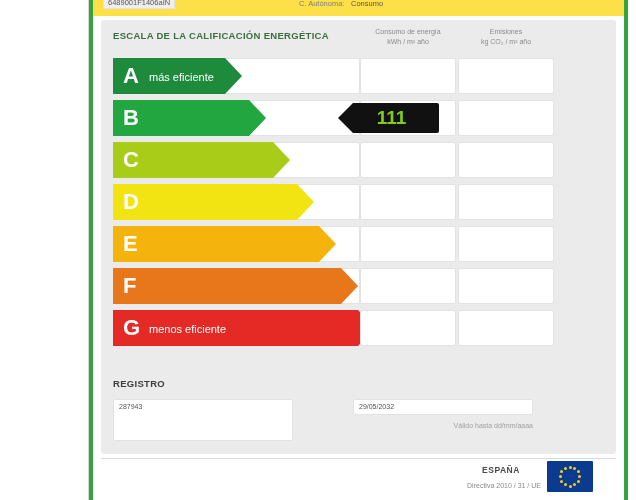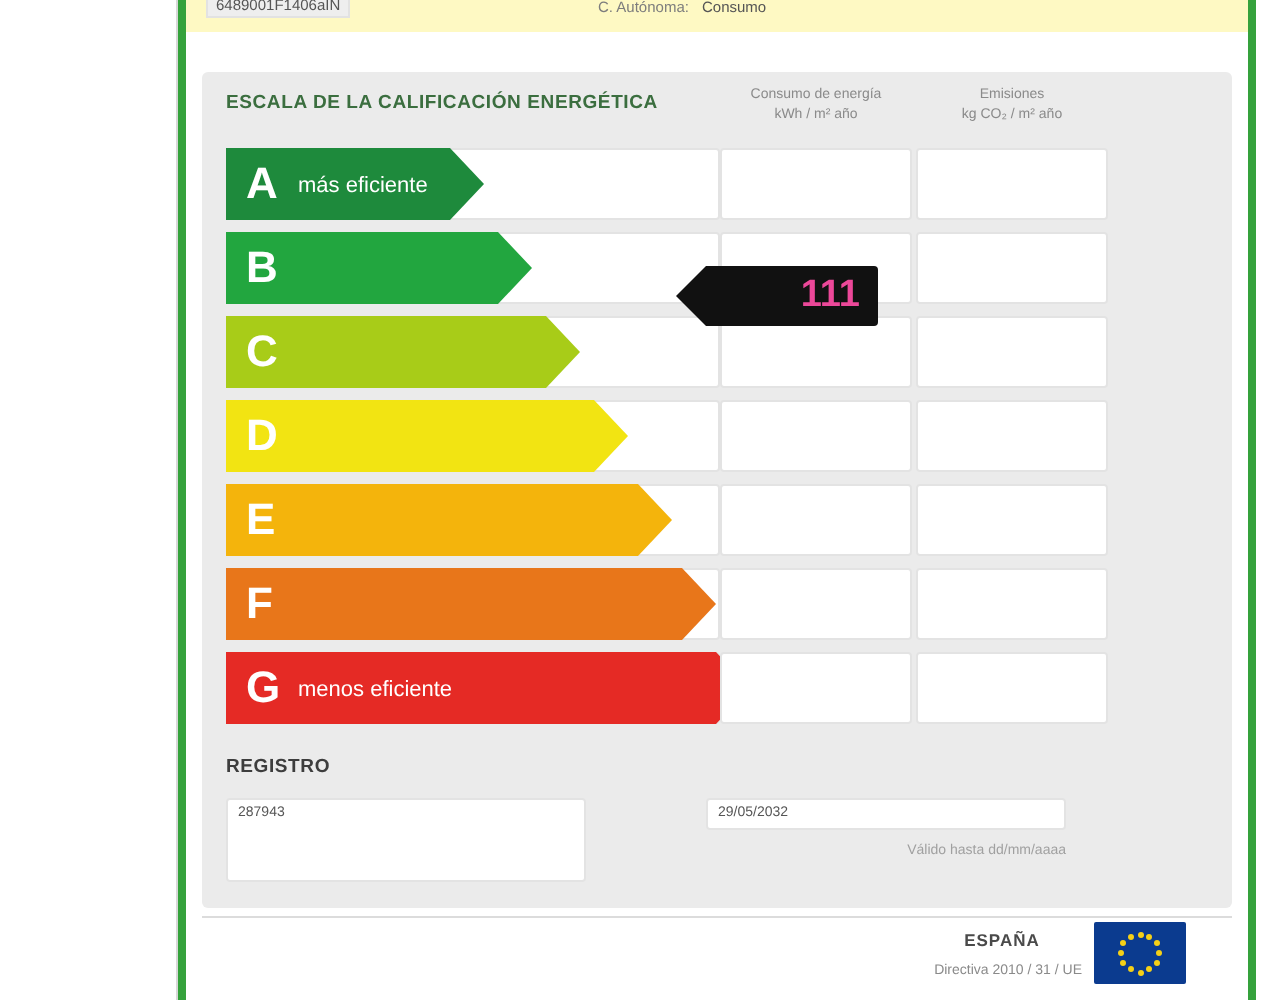--- a/index.html
+++ b/index.html
@@ -43,21 +43,21 @@
     left: 93px; top: 0;
     width: 531px; height: 500px;
     background: #ffffff;
   }
 
   
   .stub {
     position: relative;
     height: 16px;
     border-bottom: 1px solid #ffffff;
-    background: #fef9c3;
+    background: #fde047;
   }
   .stub .cell {
     position: absolute;
     font-size: 7.5px;
     color: #6f6f6f;
     white-space: nowrap;
   }
   .stub .boxed {
     background: #eeeeee;
     border: 1px solid #e2e2e2;
@@ -67,21 +67,21 @@
   .stub .lbl { color: #7d7d7d; }
 
   
   .panel {
     position: absolute;
     left: 8px;
     width: 515px;
     background: #ebebeb;
     border-radius: 3px;
   }
-  #panel-scale { top: 36px; height: 375px; }
+  #panel-scale { top: 20px; height: 375px; }
   #panel-registro { top: 368px; height: 86px; }
 
   .panel-title {
     position: absolute;
     left: 12px; top: 10px;
     font-size: 9.5px;
     font-weight: bold;
     color: #3b6e3f;
     letter-spacing: .3px;
   }
@@ -160,29 +160,28 @@
   .val-box.consumo { left: 247px; }
   .val-box.emisiones { left: 345px; }
 
   
   .flag {
     position: absolute;
     top: 3px;
     height: 30px;
     width: 86px;
     background: #111111;
-    color: #ec4899;
+    color: #84cc16;
     font-size: 19px;
     font-weight: bold;
     line-height: 30px;
-    text-align: right;
+    text-align: center;
     padding-right: 9px;
     box-sizing: border-box;
     border-radius: 0 2px 2px 0;
-    margin-top: 14px;
   }
   .flag::before {
     content: "";
     position: absolute;
     left: -15px; top: 0;
     width: 0; height: 0;
     border-top: 15px solid transparent;
     border-bottom: 15px solid transparent;
     border-right: 15px solid #111111;
   }

